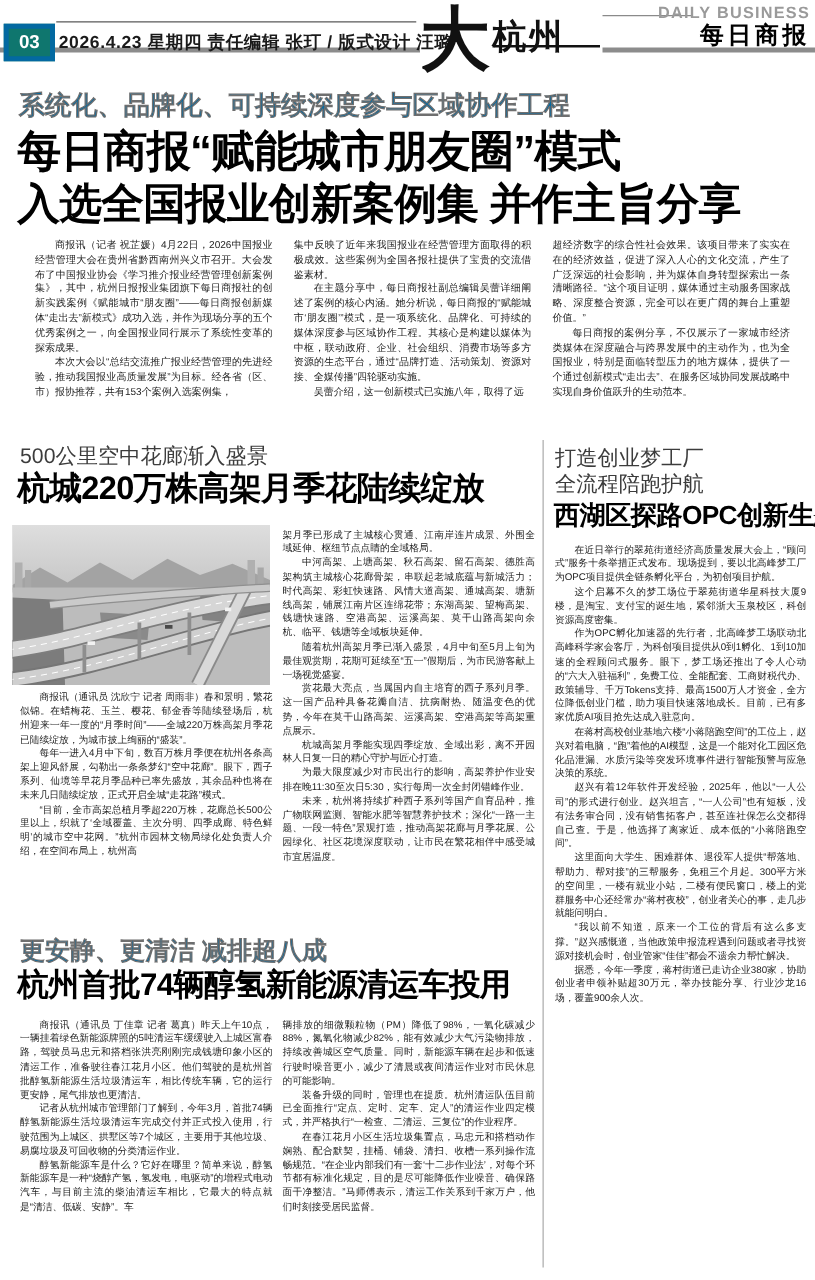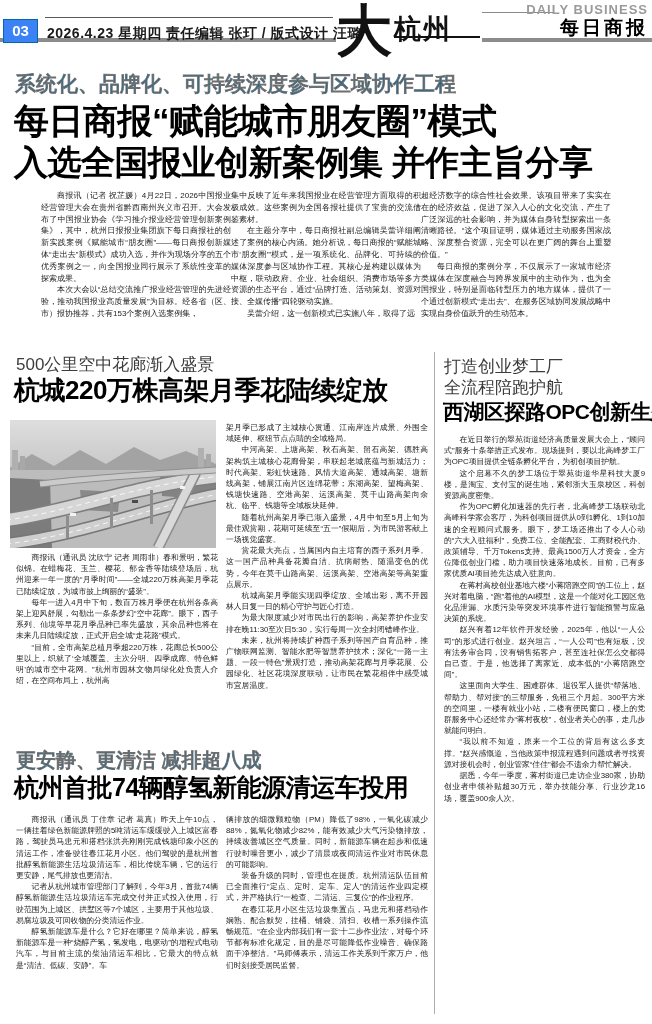--- a/index.html
+++ b/index.html
@@ -3,21 +3,21 @@
 <meta charset="utf-8">
 <style>
   html,body { margin:0; padding:0; background:#e8e8e8; }
   .page {
     position:relative; width:652px; height:1024px; margin:0 auto;
     background:#ffffff; overflow:hidden;
     font-family:"Liberation Sans","DejaVu Sans",sans-serif; color:#1a1a1a;
   }
   
   .pagenum { position:absolute; left:3px; top:19px; width:33px; height:22px;
-    background:#3b82f6; border:1px solid #0369a1; color:#fff; font-weight:bold;
+    background:#0f766e; border:4px solid #0369a1; color:#fff; font-weight:bold;
     font-size:15px; text-align:center; line-height:22px; }
   .dateline { position:absolute; left:47px; top:25px; font-size:14px; font-weight:bold; color:#1a1a1a; letter-spacing:0.5px; }
   .hline-thin-left  { position:absolute; left:45px;  top:17px; width:288px; height:1px; background:#5a5a5a; }
   .hline-thin-right { position:absolute; left:482px; top:12px; width:72px;  height:1px; background:#8a8a8a; }
   .hbar-left  { position:absolute; left:0;     top:38px; width:336px; height:4px; background:#8c8c8c; }
   .hbar-right { position:absolute; left:482px; top:38px; width:170px; height:4px; background:#8c8c8c; }
   .masthead-da { position:absolute; left:336px; top:-6px; font-size:56px; font-weight:900;
     font-family:"DejaVu Serif","Liberation Serif",serif; color:#111; }
   .masthead-city { position:absolute; left:394px; top:11px; font-size:27px; font-weight:900; color:#111; letter-spacing:2px; }
   .mast-rule { position:absolute; left:394px; top:36px; width:86px; height:2px; background:#111; }
@@ -35,22 +35,22 @@
   .flower-h { position:absolute; left:14px; top:373px; font-size:26px; }
   .truck-kicker { position:absolute; left:16px; top:747px; font-size:20px; }
   .truck-h { position:absolute; left:14px; top:771px; font-size:25px; }
   .opc-kicker1 { position:absolute; left:444px; top:355px; font-size:17px; }
   .opc-kicker2 { position:absolute; left:444px; top:376px; font-size:17px; }
   .opc-h { position:absolute; left:443px; top:398px; font-size:21px; }
   
   .bt { text-align:justify; text-justify:inter-ideograph; color:#1c1c1c; overflow:hidden; }
   .bt p { margin:0; text-indent:2em; }
   .bt p.cont { text-indent:0; }
-  .lead-body { position:absolute; left:41px; top:190px; width:604px; height:158px;
-    display:flex; font-size:8px; line-height:11.8px; }
+  .lead-body { position:absolute; left:28px; top:190px; width:604px; height:158px;
+    display:flex; gap:17px; font-size:8px; line-height:11.8px; }
   .lead-col { width:190px; }
   .col-sm { position:absolute; font-size:7.8px; line-height:11.2px; }
   .flower-col1 { left:16px;  top:552px; width:202px; height:198px; }
   .flower-col2 { left:226px; top:422px; width:202px; height:322px; }
   .truck-col1  { left:16px;  top:814px; width:202px; height:208px; }
   .truck-col2  { left:226px; top:814px; width:202px; height:208px; }
   .opc-body    { left:444px; top:434px; width:201px; height:580px; }
   
   .photo { position:absolute; left:10px; top:420px; width:206px; height:128px; background:#c9c9c9; }
   .photo svg { display:block; }

